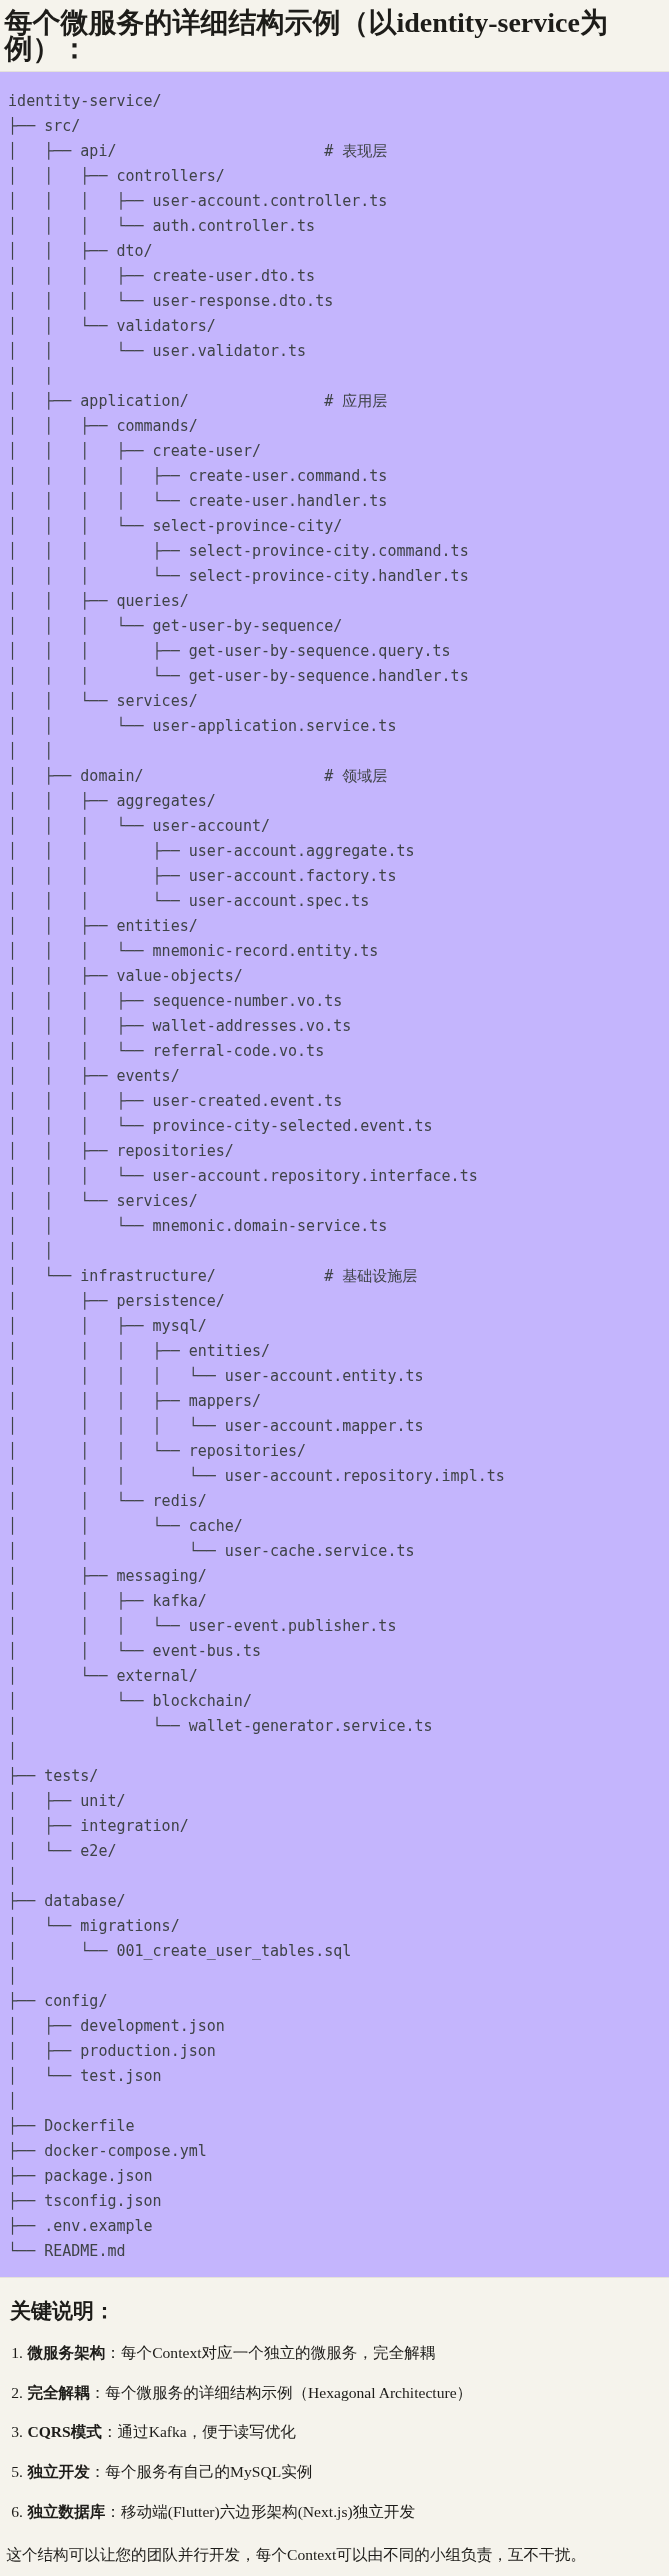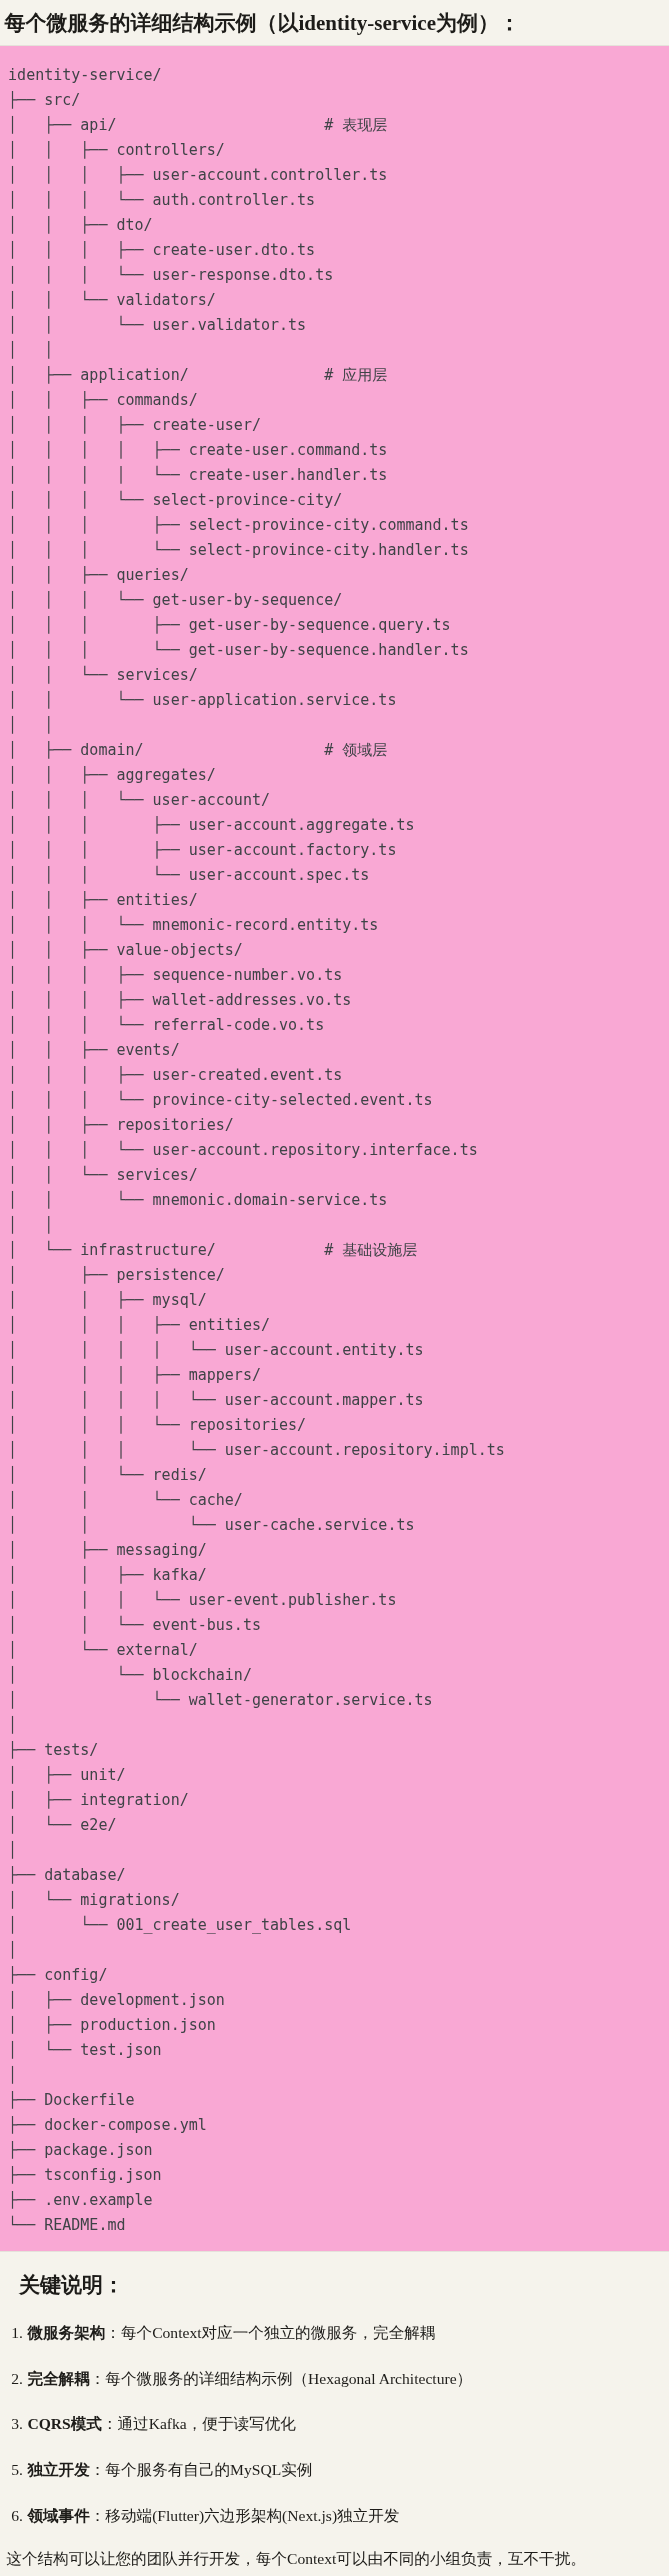--- a/index.html
+++ b/index.html
@@ -9,50 +9,50 @@
     width: 669px;
     font-family: "Liberation Serif", serif;
     color: #1d1c19;
   }
   .page {
     width: 669px;
     overflow: hidden;
   }
   .page-title {
     margin: 10px 5px 8.8px 4.4px;
-    font-size: 21px;
+    font-size: 28px;
     font-weight: bold;
     line-height: 26px;
     letter-spacing: 0;
   }
   .codeblock {
-    background: #f9a8d4;
+    background: #c4b5fd;
     border-top: 0.6px solid #e5e2da;
     border-bottom: 0.6px solid #e5e2da;
     padding: 17.5px 6.3px 13px 8.1px;
   }
   .codeblock pre {
     margin: 0;
     font-family: "DejaVu Sans Mono", monospace;
     font-size: 15px;
     line-height: 25px;
     color: #3f4347;
     white-space: pre;
   }
   .notes {
     padding: 20px 5px 12.5px 5px;
   }
   .notes-heading {
-    margin: 0 0 0 14px;
+    margin: 0 0 0 5px;
     font-size: 21px;
     font-weight: bold;
     line-height: 26px;
   }
   .note-item {
-    margin-top: 25px;
+    margin-top: 19px;
     padding-left: 6.3px;
     font-size: 15.6px;
     line-height: 20.6px;
   }
   .note-item .num {
     margin-right: 4.4px;
   }
   .note-item strong {
     font-weight: bold;
   }
@@ -161,20 +161,20 @@
   </div>
 
   <div class="notes">
     <h3 class="notes-heading">关键说明：</h3>
 
     <div id="notes-list">
         <div class="note-item"><span class="num">1.</span><strong>微服务架构</strong><span>：每个Context对应一个独立的微服务，完全解耦</span></div>
         <div class="note-item"><span class="num">2.</span><strong>完全解耦</strong><span>：每个微服务的详细结构示例（Hexagonal Architecture）</span></div>
         <div class="note-item"><span class="num">3.</span><strong>CQRS模式</strong><span>：通过Kafka，便于读写优化</span></div>
         <div class="note-item"><span class="num">5.</span><strong>独立开发</strong><span>：每个服务有自己的MySQL实例</span></div>
-        <div class="note-item"><span class="num">6.</span><strong>领域事件</strong><span>：移动端(Flutter)六边形架构(Next.js)独立开发</span></div>
+        <div class="note-item"><span class="num">6.</span><strong>独立数据库</strong><span>：移动端(Flutter)六边形架构(Next.js)独立开发</span></div>
       </div>
 
     <p class="closing-paragraph">这个结构可以让您的团队并行开发，每个Context可以由不同的小组负责，互不干扰。</p>
   </div>
 
 </div>
 
 
 </body></html>

